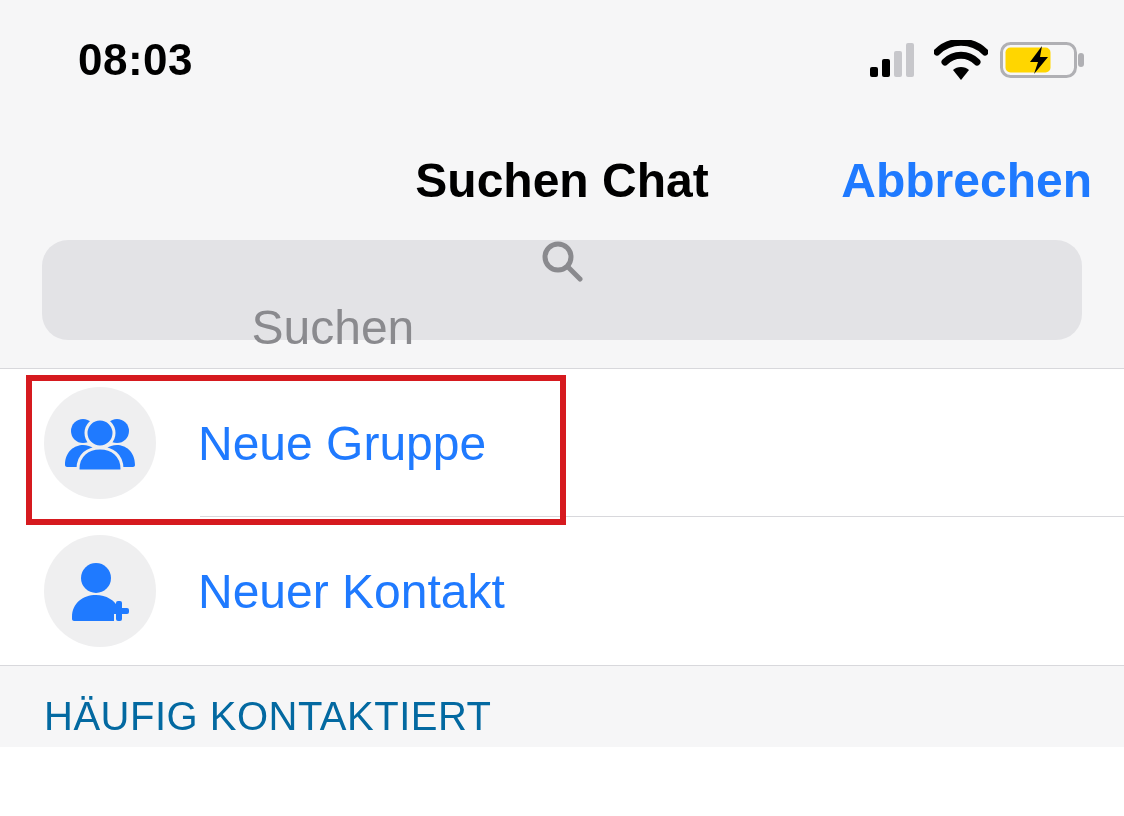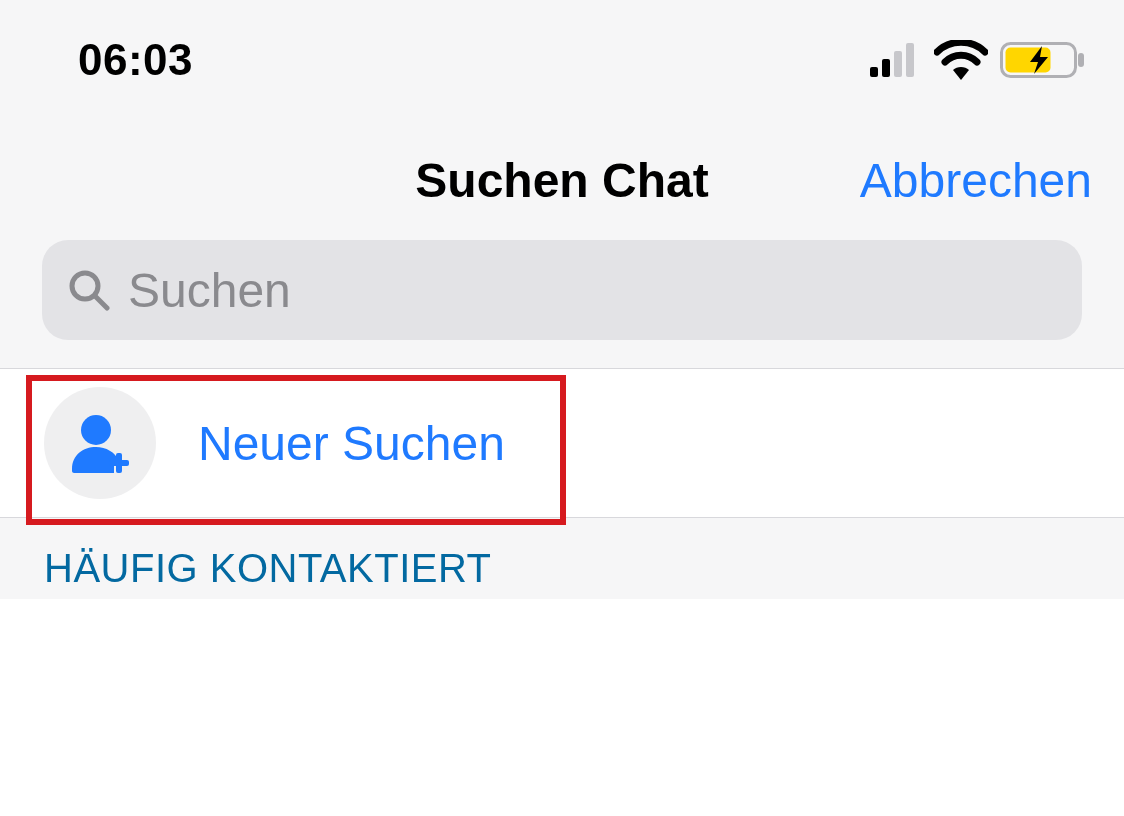--- a/index.html
+++ b/index.html
@@ -48,39 +48,40 @@
       color: #000;
       pointer-events: none;
     }
     .nav-cancel {
       position: absolute;
       right: 32px;
       top: 0; bottom: 0;
       display: flex;
       align-items: center;
       font-size: 48px;
-      font-weight: 400;
+      font-weight: 700;
       color: #1f7aff;
       cursor: pointer;
     }
 
     
     .search-wrap {
       background: #f6f6f7;
       padding: 0 42px 28px 42px;
       border-bottom: 1px solid #d8d8dc;
     }
     .search-field {
       height: 100px;
       background: #e3e3e6;
       border-radius: 26px;
       display: flex;
       align-items: center;
       padding: 0 26px;
       gap: 18px;
+      flex-direction: column;
     }
     .search-field input {
       flex: 1;
       border: none;
       background: transparent;
       outline: none;
       font-size: 48px;
       color: #000;
     }
     .search-field input::placeholder {
@@ -138,21 +139,21 @@
       color: #0369a1;
       border-top: 1px solid #d8d8dc;
     }
 
     svg { display: block; }
   </style>
 </head>
 <body>
 
 <div class="status-bar">
-  <span class="status-time">06:03</span>
+  <span class="status-time">08:03</span>
 
   <div class="status-icons">
 
     <span>
       <svg width="52" height="34" viewBox="0 0 52 34">
         <rect x="0" y="24" width="8" height="10" rx="2" fill="#000"></rect>
         <rect x="12" y="16" width="8" height="18" rx="2" fill="#000"></rect>
         <rect x="24" y="8" width="8" height="26" rx="2" fill="#c7c7cb"></rect>
         <rect x="36" y="0" width="8" height="34" rx="2" fill="#c7c7cb"></rect>
       </svg>
@@ -189,32 +190,55 @@
         <circle cx="17" cy="17" r="13" fill="none" stroke="#8a8a8e" stroke-width="5"></circle>
         <line x1="27" y1="27" x2="39" y2="39" stroke="#8a8a8e" stroke-width="5" stroke-linecap="round"></line>
       </svg>
     </span>
     <input type="text" placeholder="Suchen" style="">
   </div>
 </div>
 
 <div class="list" style="position:relative;">
 
+  <div class="list-row">
+    <span class="row-icon-wrap">
+      <svg width="74" height="56" viewBox="0 0 74 56">
+
+        <g fill="#1f7aff">
+          <circle cx="20" cy="16" r="12"></circle>
+          <path d="M2 50 C2 36 12 30 20 30 C24 30 28 31 31 34 C23 38 18 45 18 52 L4 52 C3 52 2 51 2 50 Z"></path>
+        </g>
+
+        <g fill="#1f7aff">
+          <circle cx="54" cy="16" r="12"></circle>
+          <path d="M72 50 C72 36 62 30 54 30 C50 30 46 31 43 34 C51 38 56 45 56 52 L70 52 C71 52 72 51 72 50 Z"></path>
+        </g>
+
+        <g>
+          <circle cx="37" cy="18" r="14" fill="#1f7aff" stroke="#efeff0" stroke-width="3"></circle>
+          <path d="M15 54 C15 40 25 33 37 33 C49 33 59 40 59 54 C59 55 58 56 57 56 L17 56 C16 56 15 55 15 54 Z" fill="#1f7aff" stroke="#efeff0" stroke-width="3"></path>
+        </g>
+      </svg>
+    </span>
+    <span class="row-label">Neue Gruppe</span>
+    <div class="row-sep"></div>
+  </div>
 
   <div class="annotation-box" style="left:26px; top:6px; width:540px; height:150px;"></div>
 
   <div class="list-row">
     <span class="row-icon-wrap">
       <svg width="64" height="60" viewBox="0 0 64 60">
         <g fill="#1f7aff">
           <circle cx="28" cy="17" r="15"></circle>
           <path d="M4 56 C4 42 15 34 28 34 C38 34 47 39 51 48 L46 48 L46 60 L6 60 C5 60 4 59 4 58 Z"></path>
           <rect x="48" y="40" width="6" height="20" rx="2"></rect>
           <rect x="41" y="47" width="20" height="6" rx="2"></rect>
         </g>
       </svg>
     </span>
-    <span class="row-label">Neuer Suchen</span>
+    <span class="row-label">Neuer Kontakt</span>
   </div>
 
 </div>
 
 <div class="section-header">HÄUFIG KONTAKTIERT</div>
 
 </body></html>

